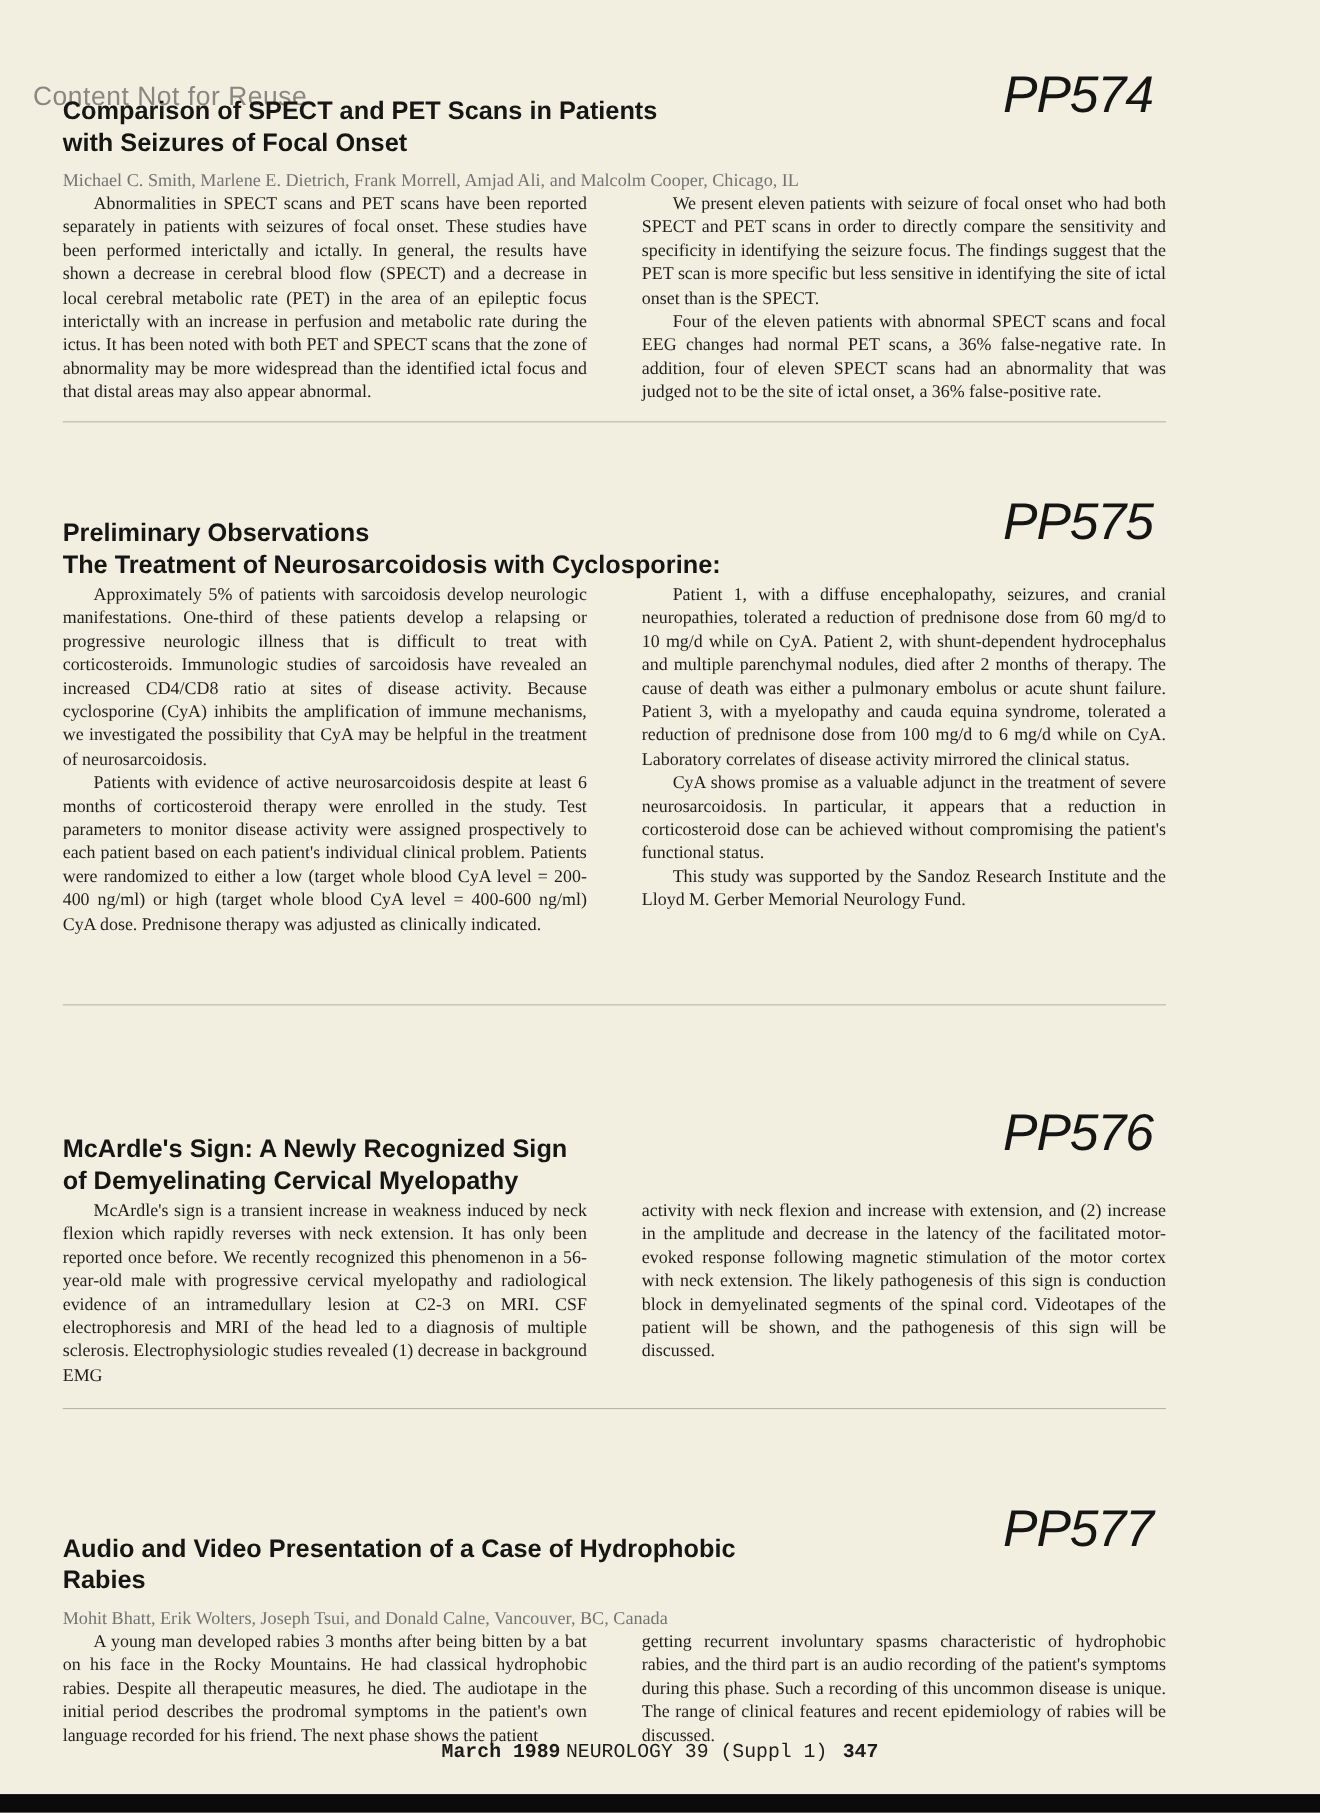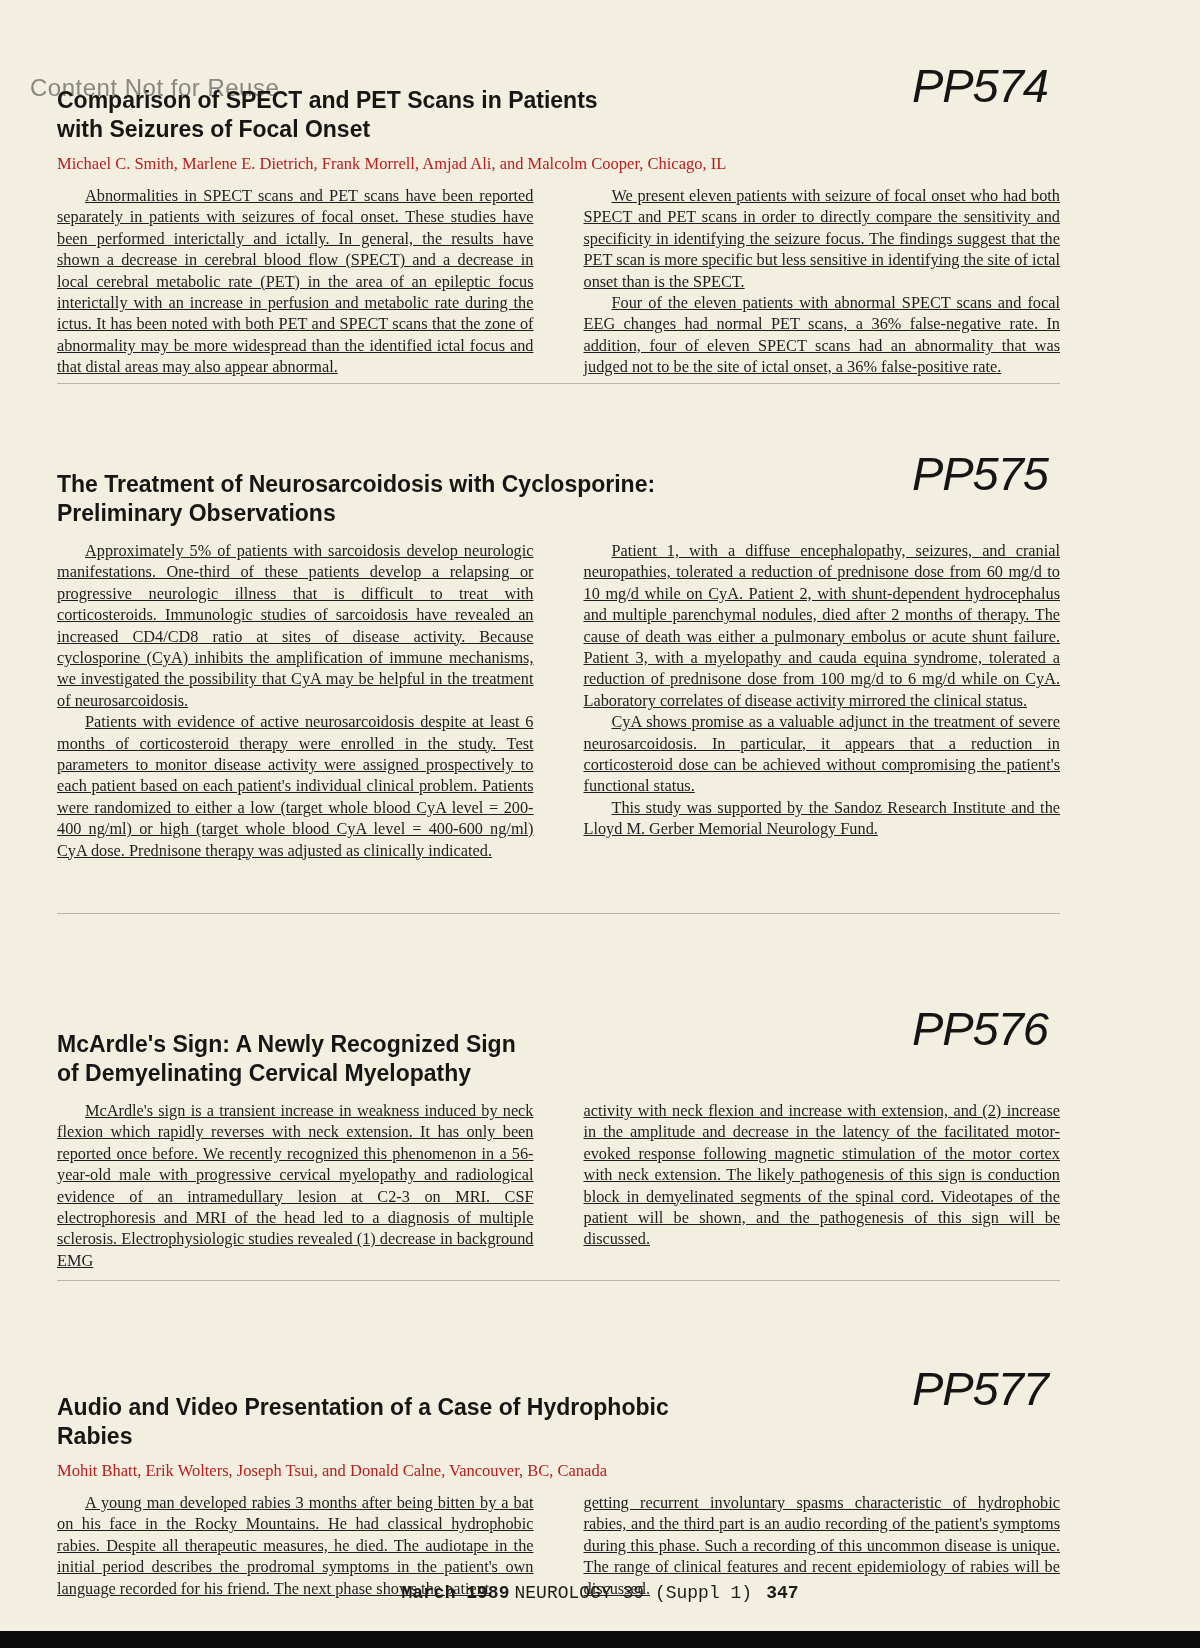--- a/index.html
+++ b/index.html
@@ -22,23 +22,23 @@
     font-style:italic;font-weight:400;
     font-size:47px;letter-spacing:-1px;color:#151513;
     line-height:1;
   }
   .title{
     font-family:"Liberation Sans", sans-serif;
     font-weight:700;font-size:23px;line-height:1.28;
     max-width:660px;color:#161614;
   }
   .authors{
-    margin-top:9px;font-size:16.5px;line-height:20px;color:#b91c1c;
+    margin-top:9px;font-size:16.5px;line-height:20px;color:#737373;
   }
-  .cols{display:flex;gap:50px;margin-top:11px;text-decoration:underline;}
+  .cols{display:flex;gap:50px;}
   .col{flex:1;text-align:justify;font-size:16.3px;line-height:21.4px;}
   .col p{margin:0;text-indent:28px;}
   .col p.flush{text-indent:0;}
   .rule{
     position:absolute;left:57px;right:140px;height:1px;
     background:#b9b5a9;border:none;
   }
   .footer{
     position:absolute;left:0;right:0;top:1583px;
     text-align:center;font-size:18px;color:#1c1c1a;font-family:Liberation Mono, monospace;
@@ -75,22 +75,22 @@
         <p>Four of the eleven patients with abnormal SPECT scans and focal EEG changes had normal PET scans, a 36% false-negative rate. In addition, four of eleven SPECT scans had an abnormality that was judged not to be the site of ictal onset, a 36% false-positive rate.</p>
       </div>
   </div>
 </section>
 
 <hr class="rule" style="top:375px;">
 
 <section class="abstract" style="top:448px;">
   <div class="pp-num">PP575</div>
   <div class="title pad2">
+    <div>Preliminary Observations</div>
     <div>The Treatment of Neurosarcoidosis with Cyclosporine:</div>
-    <div>Preliminary Observations</div>
   </div>
   <div class="cols">
     <div class="col">
         <p>Approximately 5% of patients with sarcoidosis develop neurologic manifestations. One-third of these patients develop a relapsing or progressive neurologic illness that is difficult to treat with corticosteroids. Immunologic studies of sarcoidosis have revealed an increased CD4/CD8 ratio at sites of disease activity. Because cyclosporine (CyA) inhibits the amplification of immune mechanisms, we investigated the possibility that CyA may be helpful in the treatment of neurosarcoidosis.</p>
         <p>Patients with evidence of active neurosarcoidosis despite at least 6 months of corticosteroid therapy were enrolled in the study. Test parameters to monitor disease activity were assigned prospectively to each patient based on each patient's individual clinical problem. Patients were randomized to either a low (target whole blood CyA level = 200-400 ng/ml) or high (target whole blood CyA level = 400-600 ng/ml) CyA dose. Prednisone therapy was adjusted as clinically indicated.</p>
       </div>
     <div class="col">
         <p>Patient 1, with a diffuse encephalopathy, seizures, and cranial neuropathies, tolerated a reduction of prednisone dose from 60 mg/d to 10 mg/d while on CyA. Patient 2, with shunt-dependent hydrocephalus and multiple parenchymal nodules, died after 2 months of therapy. The cause of death was either a pulmonary embolus or acute shunt failure. Patient 3, with a myelopathy and cauda equina syndrome, tolerated a reduction of prednisone dose from 100 mg/d to 6 mg/d while on CyA. Laboratory correlates of disease activity mirrored the clinical status.</p>
         <p>CyA shows promise as a valuable adjunct in the treatment of severe neurosarcoidosis. In particular, it appears that a reduction in corticosteroid dose can be achieved without compromising the patient's functional status.</p>
         <p>This study was supported by the Sandoz Research Institute and the Lloyd M. Gerber Memorial Neurology Fund.</p>

